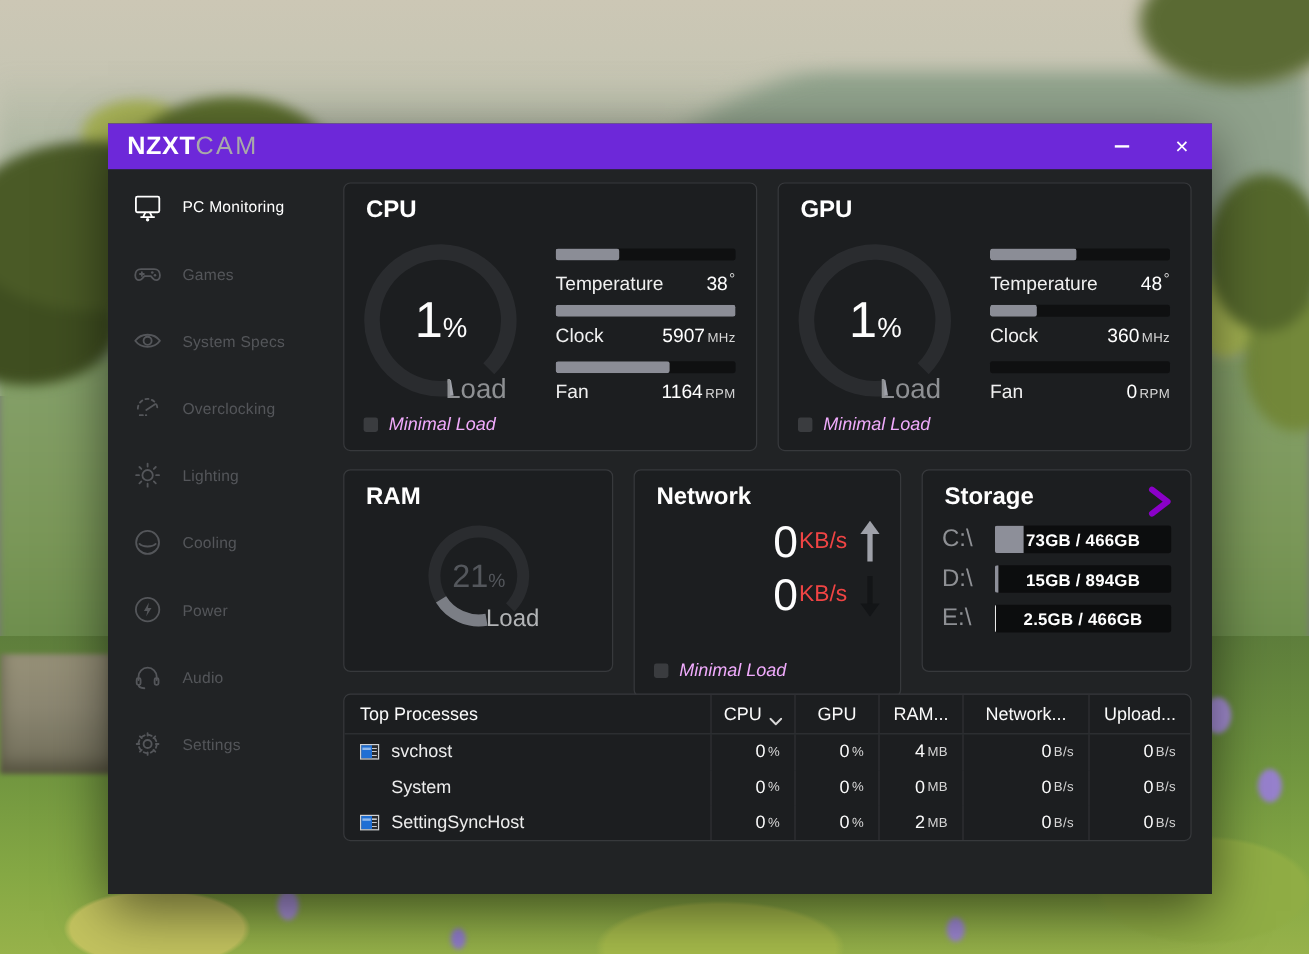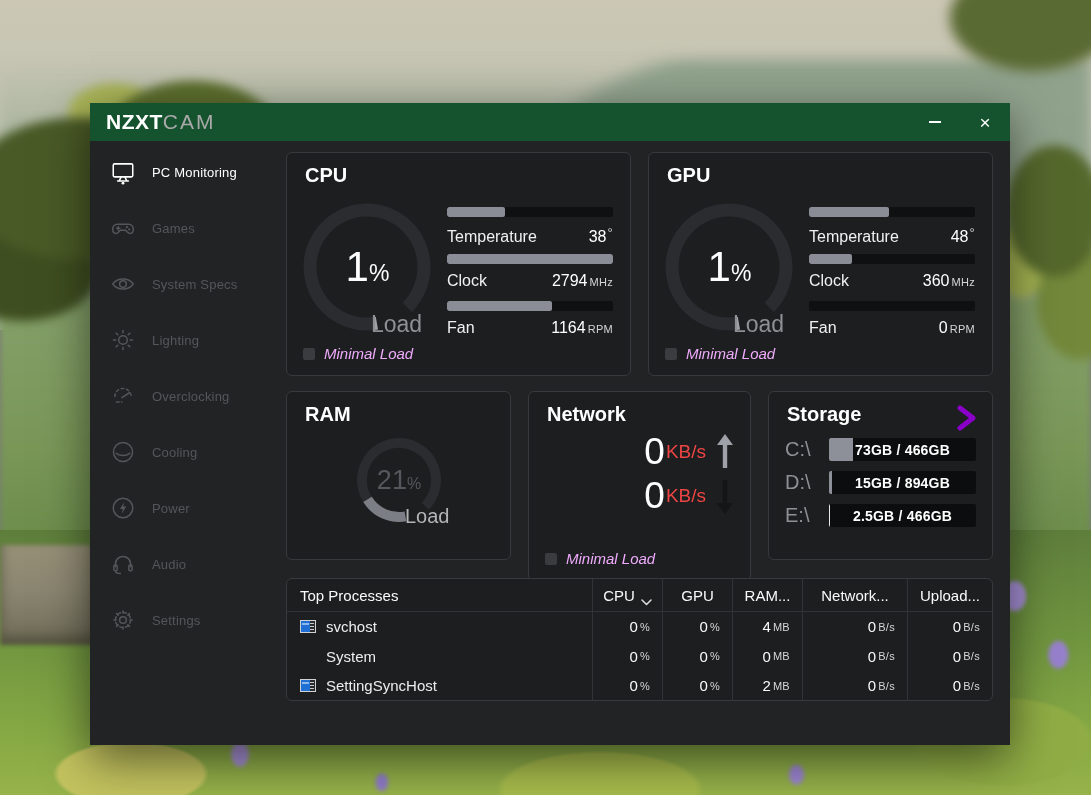--- a/index.html
+++ b/index.html
@@ -49,21 +49,21 @@
        radial-gradient(14px 20px at 22% 84%, #a992d8 0 60%, transparent 66%),
        radial-gradient(18px 24px at 93% 22%, #a68fd6 0 60%, transparent 66%),
        radial-gradient(16px 22px at 97% 45%, #9781cd 0 60%, transparent 66%),
        radial-gradient(14px 20px at 90% 64%, #b49ade 0 60%, transparent 66%),
        radial-gradient(12px 16px at 73% 92%, #9c86d2 0 60%, transparent 66%),
        radial-gradient(10px 14px at 35% 95%, #8f7bca 0 60%, transparent 66%); }
 
   
   #app { position:absolute; left:90px; top:103px; width:920px; height:642px;
          background:#212325; box-shadow:0 14px 44px rgba(0,0,0,.55); color:#fff; }
-  #titlebar { position:absolute; left:0; top:0; right:0; height:38px; background:#14532d;
+  #titlebar { position:absolute; left:0; top:0; right:0; height:38px; background:#6d28d9;
               display:flex; align-items:center; }
   .brand { margin-left:16px; font-size:21px; letter-spacing:.5px; }
   .brand b { font-weight:bold; color:#fff; }
   .brand span { font-weight:normal; color:#a9a9a9; letter-spacing:2px; }
   .winbtns { margin-left:auto; display:flex; height:100%; }
   .winbtn { width:50px; height:100%; display:flex; align-items:center; justify-content:center;
             color:#fff; cursor:pointer; }
   .min-glyph { width:12px; height:2px; background:#fff; }
   .close-glyph { font-size:19px; line-height:1; }
 
@@ -96,21 +96,21 @@
   .load-mid { font-size:27px; color:#54575c; }
   .load-mid .pct { font-size:16px; }
   .load-label-lg { position:absolute; left:84px; top:158px; font-size:23px; color:#8e9093; }
   .load-label-md { position:absolute; left:118px; top:113px; font-size:20px; color:#b2b4b6; }
 
   .minimal { position:absolute; left:16px; bottom:13px; display:flex; align-items:center; cursor:pointer; }
   .minimal .box { width:12px; height:12px; border-radius:2px; background:#3a3c3f; }
   .minimal .txt { margin-left:9px; font-size:15px; font-style:italic; color:#f0abfc; }
 
   .metrics { position:absolute; left:160px; top:54px; right:17px; }
-  .metric { margin-bottom:10px; }
+  .metric { margin-bottom:10px;margin-left:16px; }
   .metric .bar { height:10px; background:#0f1011; border-radius:2px; overflow:hidden; margin-bottom:8px; }
   .metric .bar .fill { height:100%; background:#8b8d96; border-radius:2px; }
   .metric .lrow { display:flex; justify-content:space-between; align-items:baseline; height:19px; }
   .metric .mlabel { font-size:16px; color:#f0f0f0; }
   .metric .mvalue { font-size:16px; color:#fff; }
   .unit { font-size:11px; color:#d6d6d6; margin-left:2px; letter-spacing:.3px; }
   .unit.deg { font-size:13px; vertical-align:5px; margin-left:1px; }
 
   
   .net-rows { position:absolute; right:16px; top:38px; }
@@ -209,32 +209,32 @@
         </div>
         <div class="side-item">
           <span class="side-icon"><svg viewBox="0 0 24 24">
               <path d="M2.5 12 C7 5.8,17 5.8,21.5 12 C17 18.2,7 18.2,2.5 12 Z"></path>
               <circle cx="12" cy="12" r="3.1"></circle>
             </svg></span>
           <span class="lbl">System Specs</span>
         </div>
         <div class="side-item">
           <span class="side-icon"><svg viewBox="0 0 24 24">
-              <circle cx="12" cy="12" r="4"></circle>
-              <path d="M12 3.2v2.2 M12 18.6v2.2 M3.2 12h2.2 M18.6 12h2.2 M5.7 5.7l1.5 1.5 M16.8 16.8l1.5 1.5 M18.3 5.7l-1.5 1.5 M7.2 16.8l-1.5 1.5"></path>
-            </svg></span>
-          <span class="lbl">Lighting</span>
-        </div>
-        <div class="side-item">
-          <span class="side-icon"><svg viewBox="0 0 24 24">
               <path d="M4.5 12.5 a7.5 7.5 0 0 1 15 0" stroke-dasharray="2.4 2.6"></path>
               <path d="M11 13.5 L18 9"></path>
               <path d="M6 17.5 h5" stroke-dasharray="2.4 2.2"></path>
             </svg></span>
           <span class="lbl">Overclocking</span>
+        </div>
+        <div class="side-item">
+          <span class="side-icon"><svg viewBox="0 0 24 24">
+              <circle cx="12" cy="12" r="4"></circle>
+              <path d="M12 3.2v2.2 M12 18.6v2.2 M3.2 12h2.2 M18.6 12h2.2 M5.7 5.7l1.5 1.5 M16.8 16.8l1.5 1.5 M18.3 5.7l-1.5 1.5 M7.2 16.8l-1.5 1.5"></path>
+            </svg></span>
+          <span class="lbl">Lighting</span>
         </div>
         <div class="side-item">
           <span class="side-icon"><svg viewBox="0 0 24 24">
               <circle cx="12" cy="12" r="8.8"></circle>
               <path d="M5.8 13.2 C8.3 15.8 15.7 15.8 18.2 13.2"></path>
             </svg></span>
           <span class="lbl">Cooling</span>
         </div>
         <div class="side-item">
           <span class="side-icon"><svg viewBox="0 0 24 24">
@@ -285,21 +285,21 @@
               <span class="mlabel">Temperature</span>
               <span class="mvalue"><span>38</span><span class="unit deg">°</span></span>
             </div>
           </div>
           <div class="metric">
             <div class="bar">
               <div class="fill" style="width: 100%;"></div>
             </div>
             <div class="lrow">
               <span class="mlabel">Clock</span>
-              <span class="mvalue"><span>2794</span><span class="unit">MHz</span></span>
+              <span class="mvalue"><span>5907</span><span class="unit">MHz</span></span>
             </div>
           </div>
           <div class="metric">
             <div class="bar">
               <div class="fill" style="width: 63%;"></div>
             </div>
             <div class="lrow">
               <span class="mlabel">Fan</span>
               <span class="mvalue"><span>1164</span><span class="unit">RPM</span></span>
             </div>

